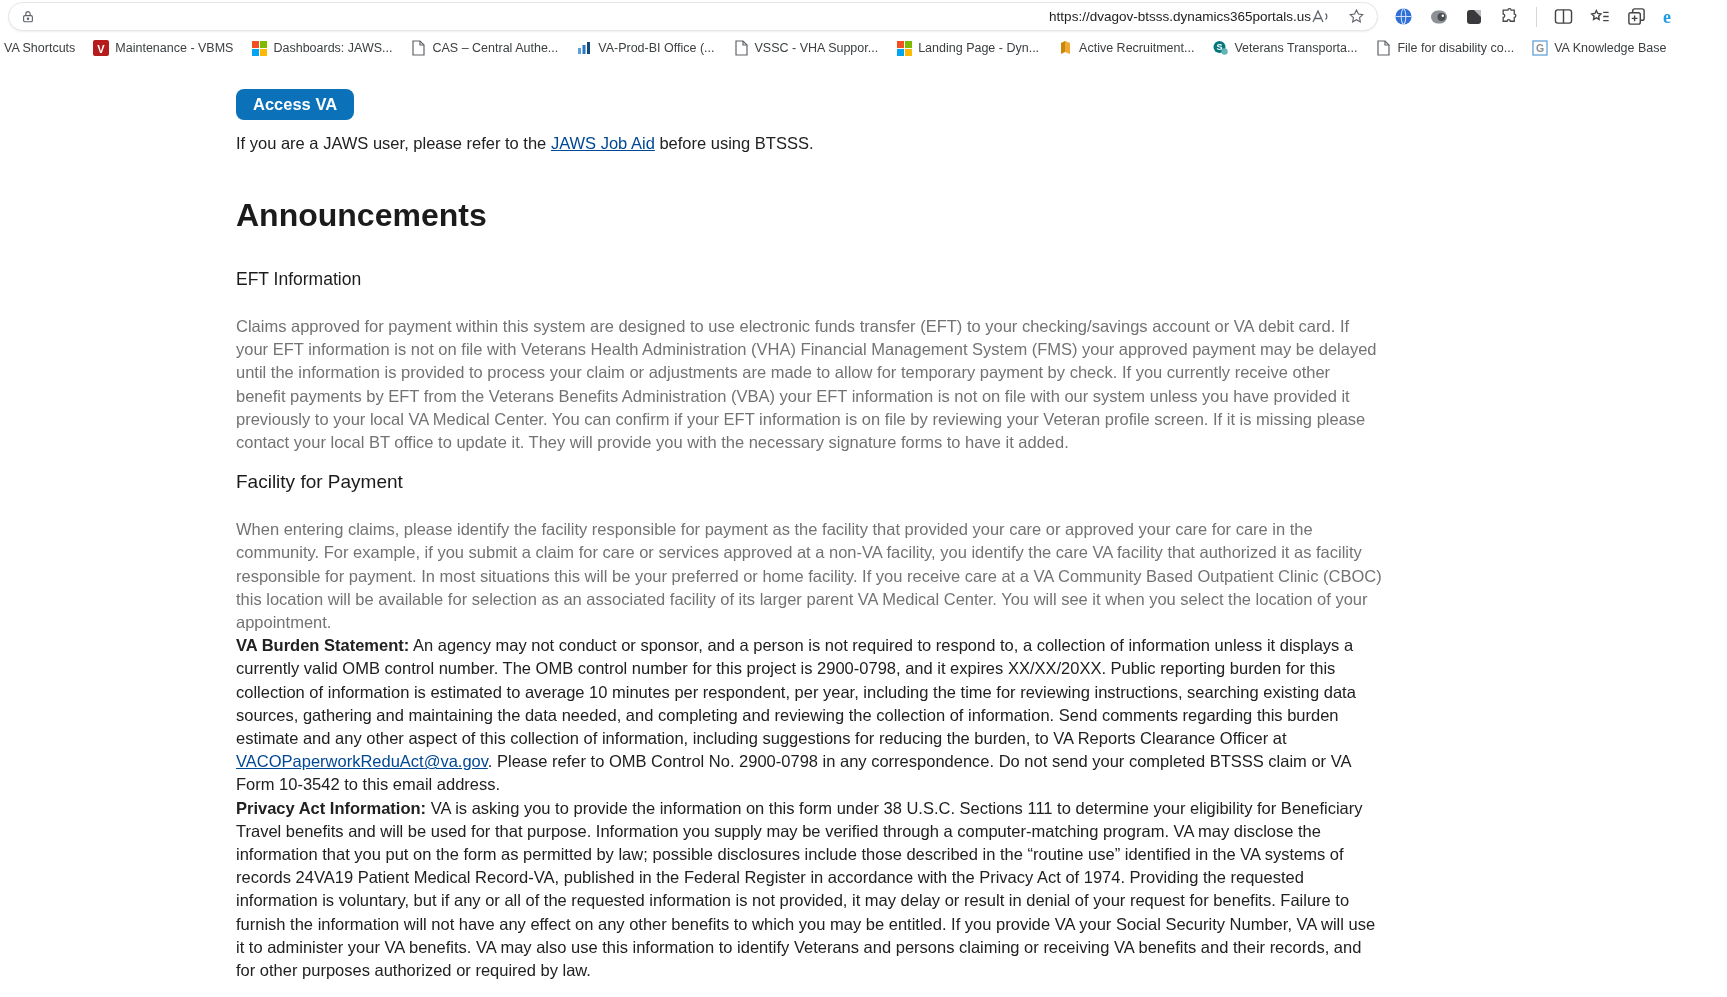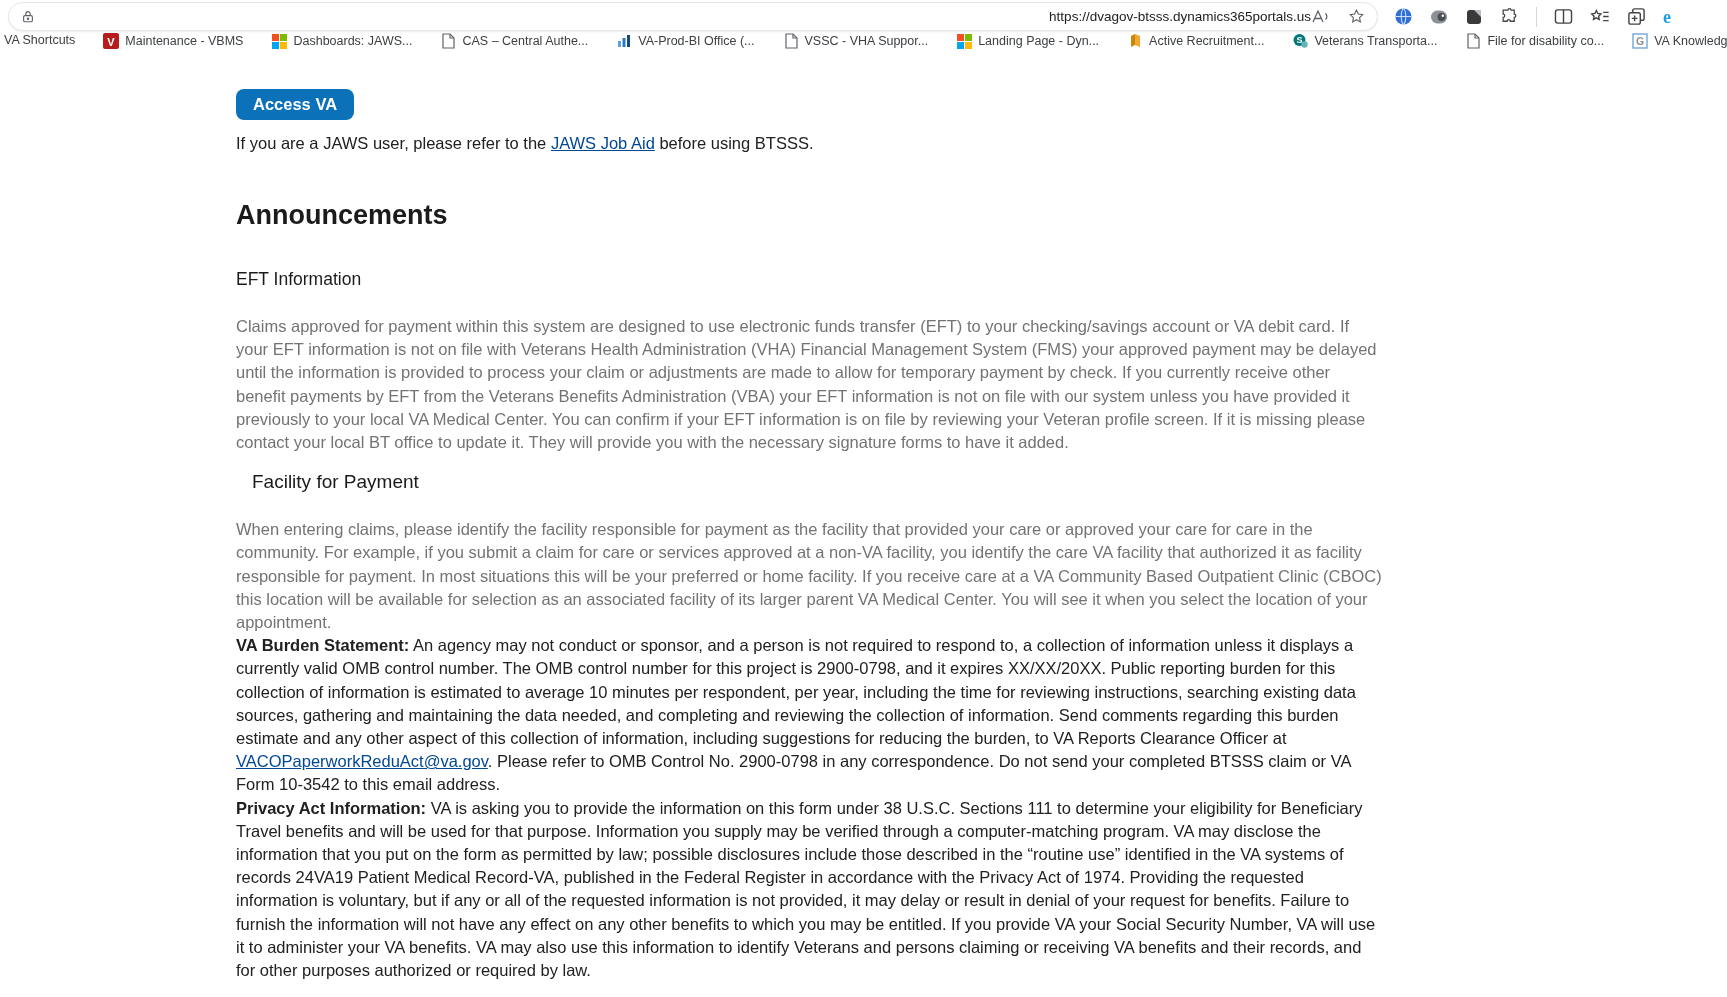--- a/index.html
+++ b/index.html
@@ -15,38 +15,38 @@
     box-shadow:0 1px 2px rgba(0,0,0,.07);
     text-align:right;
   }
   .pill .url{font-size:13.5px;color:#202124;margin-left:10px;flex:1;white-space:nowrap;overflow:hidden}
   .pill-icons{display:flex;align-items:center;gap:18px}
   .toolbar{display:flex;align-items:center;gap:17px;margin-left:16px;flex:1;overflow:hidden;height:33px}
   .tb-divider{width:1px;height:20px;background:#d6d6d6}
   .icon{display:inline-flex;align-items:center;justify-content:center;line-height:0}
   .edge-e{font-size:18px;font-weight:bold;color:#1e9de3;font-family:"Liberation Serif",serif}
   .bookmarks{
-    display:flex;align-items:flex-start;height:30px;gap:28px;padding:0 4px;
+    display:flex;align-items:center;height:30px;gap:18px;padding:0 4px;
     font-size:12.5px;color:#3c4043;white-space:nowrap;overflow:hidden;background:#fff;
   }
   .bookmark{display:inline-flex;align-items:center;gap:6px;cursor:pointer;flex:none}
   .bookmark .icon{width:16px;height:16px}
   
   main{padding:26px 0 0 236px;width:1148px}
   .btn-access{
     display:inline-block;background:#0b72b9;color:#fff;font-weight:700;font-size:16.5px;
     padding:6px 17px;border:none;border-radius:8px;cursor:pointer;
     font-family:"Liberation Sans",sans-serif;
   }
   .jaws{margin:14px 0 0;font-size:16.5px;color:#212121}
   a{color:#004795;text-decoration:underline;cursor:pointer}
-  h1{margin:46px 0 8px;font-size:27px;line-height:32px;color:#1b1b1b;font-weight:700}
+  h1{margin:46px 0 8px;font-size:32px;line-height:32px;color:#1b1b1b;font-weight:700}
   h2{color:#1b1b1b;font-weight:400}
   .h-eft{margin:38px 0 0;font-size:17.5px}
-  .h-fac{margin:17px 16px 0;font-size:19px}
+  .h-fac{margin:17px 0 0;font-size:19px}
   p.body{font-size:16.5px;line-height:23.2px;margin:0}
   p.bold-para{font-weight:400;color:#737373;margin-top:25px}
   .p-fac{margin-top:12px}
   .p-burden{margin-top:46px}
   .p-privacy{margin-top:42px}
   .footline{font-size:16.5px;line-height:22px;margin:0}
   .footline.first{margin-top:17px}
   .lead{font-weight:700}
 </style>
 </head>

